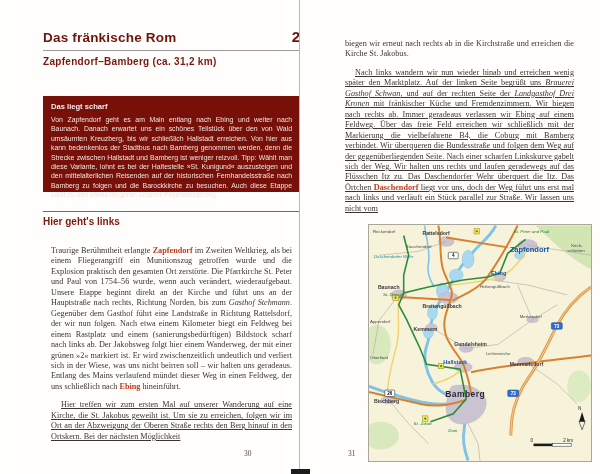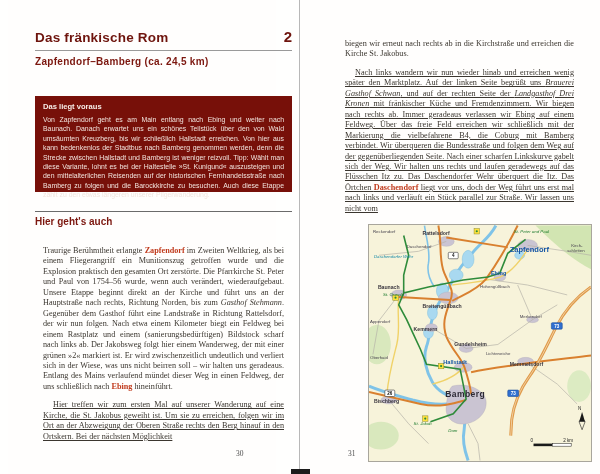--- a/index.html
+++ b/index.html
@@ -1,19 +1,19 @@
 <!DOCTYPE html>
 <html><head>
 <meta charset="utf-8">
 <style>
   html,body{margin:0;padding:0;background:#ffffff;}
   .spread{position:relative;width:600px;height:474px;background:#fffffe;overflow:hidden;
           font-family:"Liberation Serif","DejaVu Serif",serif;color:#38342f;}
   .page{position:absolute;top:0;height:474px;background:#fffefd;}
-  .page-left{left:8px;width:268px;}
+  .page-left{left:16px;width:268px;}
   .page-right{left:300px;width:300px;}
   .gutter{position:absolute;left:299px;top:0;width:1px;height:474px;background:#b8b8b8;}
   .binder-mark{position:absolute;left:291px;top:469px;width:19px;height:5px;background:#1c1c1c;}
 
   
   .titlebar{position:absolute;left:27px;top:28px;width:257px;display:flex;justify-content:space-between;align-items:baseline;}
   .chapter-title{font-family:"Liberation Sans","DejaVu Sans",sans-serif;font-weight:bold;
                  font-size:13.5px;color:#6e140d;letter-spacing:.2px;}
   .chapter-number{font-family:"Liberation Sans","DejaVu Sans",sans-serif;font-weight:bold;
                   font-size:15px;color:#6e140d;}
@@ -60,29 +60,29 @@
 <body>
 
 <div class="spread">
 
   <div class="page page-left">
     <div class="titlebar">
       <span class="chapter-title">Das fränkische Rom</span>
       <span class="chapter-number">2</span>
     </div>
     <div class="title-rule"></div>
-    <div class="route-subtitle">Zapfendorf–Bamberg (ca. 24,5 km)</div>
+    <div class="route-subtitle">Zapfendorf–Bamberg (ca. 31,2 km)</div>
 
     <div class="infobox">
-      <p class="infobox-heading">Das liegt voraus</p>
+      <p class="infobox-heading">Das liegt scharf</p>
       <p class="infobox-body">Von Zapfendorf geht es am Main entlang nach Ebing und weiter nach Baunach. Danach erwartet uns ein schönes Teilstück über den von Wald umsäumten Kreuzberg, bis wir schließlich Hallstadt erreichen. Von hier aus kann bedenkenlos der Stadtbus nach Bamberg genommen werden, denn die Strecke zwischen Hallstadt und Bamberg ist weniger reizvoll. Tipp: Wählt man diese Variante, lohnt es bei der Haltestelle »St. Kunigund« auszusteigen und den mittelalterlichen Reisenden auf der historischen Fernhandelsstraße nach Bamberg zu folgen und die Barockkirche zu besuchen. Auch diese Etappe zählt zu den etwas längeren unserer Pilgerwanderung.</p>
     </div>
 
     <div class="section-rule"></div>
-    <div class="section-heading">Hier geht's auch</div>
+    <div class="section-heading">Hier geht's links</div>
 
     <div class="body-block body-left">
         <p><span>Traurige Berühmtheit erlangte </span><span class="seg-place">Zapfendorf</span><span> im Zweiten Weltkrieg, als bei einem Fliegerangriff ein Munitionszug getroffen wurde und die Explosion praktisch den gesamten Ort zerstörte. Die Pfarrkirche St. Peter und Paul von 1754–56 wurde, wenn auch verändert, wiederaufgebaut. Unsere Etappe beginnt direkt an der Kirche und führt uns an der Hauptstraße nach rechts, Richtung Norden, bis zum </span><span class="seg-italic">Gasthof Stehmann</span><span>. Gegenüber dem Gasthof führt eine Landstraße in Richtung Rattelsdorf, der wir nun folgen. Nach etwa einem Kilometer biegt ein Feldweg bei einem Rastplatz und einem (sanierungsbedürftigen) Bildstock scharf nach links ab. Der Jakobsweg folgt hier einem Wanderweg, der mit einer grünen »2« markiert ist. Er wird zwischenzeitlich undeutlich und verliert sich in der Wiese, was uns nicht beirren soll – wir halten uns geradeaus. Entlang des Mains verlaufend mündet dieser Weg in einen Feldweg, der uns schließlich nach </span><span class="seg-place">Ebing</span><span> hineinführt.</span></p>
         <p class="ind"><span>Hier treffen wir zum ersten Mal auf unserer Wanderung auf eine Kirche, die St. Jakobus geweiht ist. Um sie zu erreichen, folgen wir im Ort an der Abzweigung der Oberen Straße rechts den Berg hinauf in den Ortskern. Bei der nächsten Möglichkeit</span></p>
       </div>
 
     <span class="pagenum pagenum-left">30</span>
   </div>
 
   <div class="page page-right">

